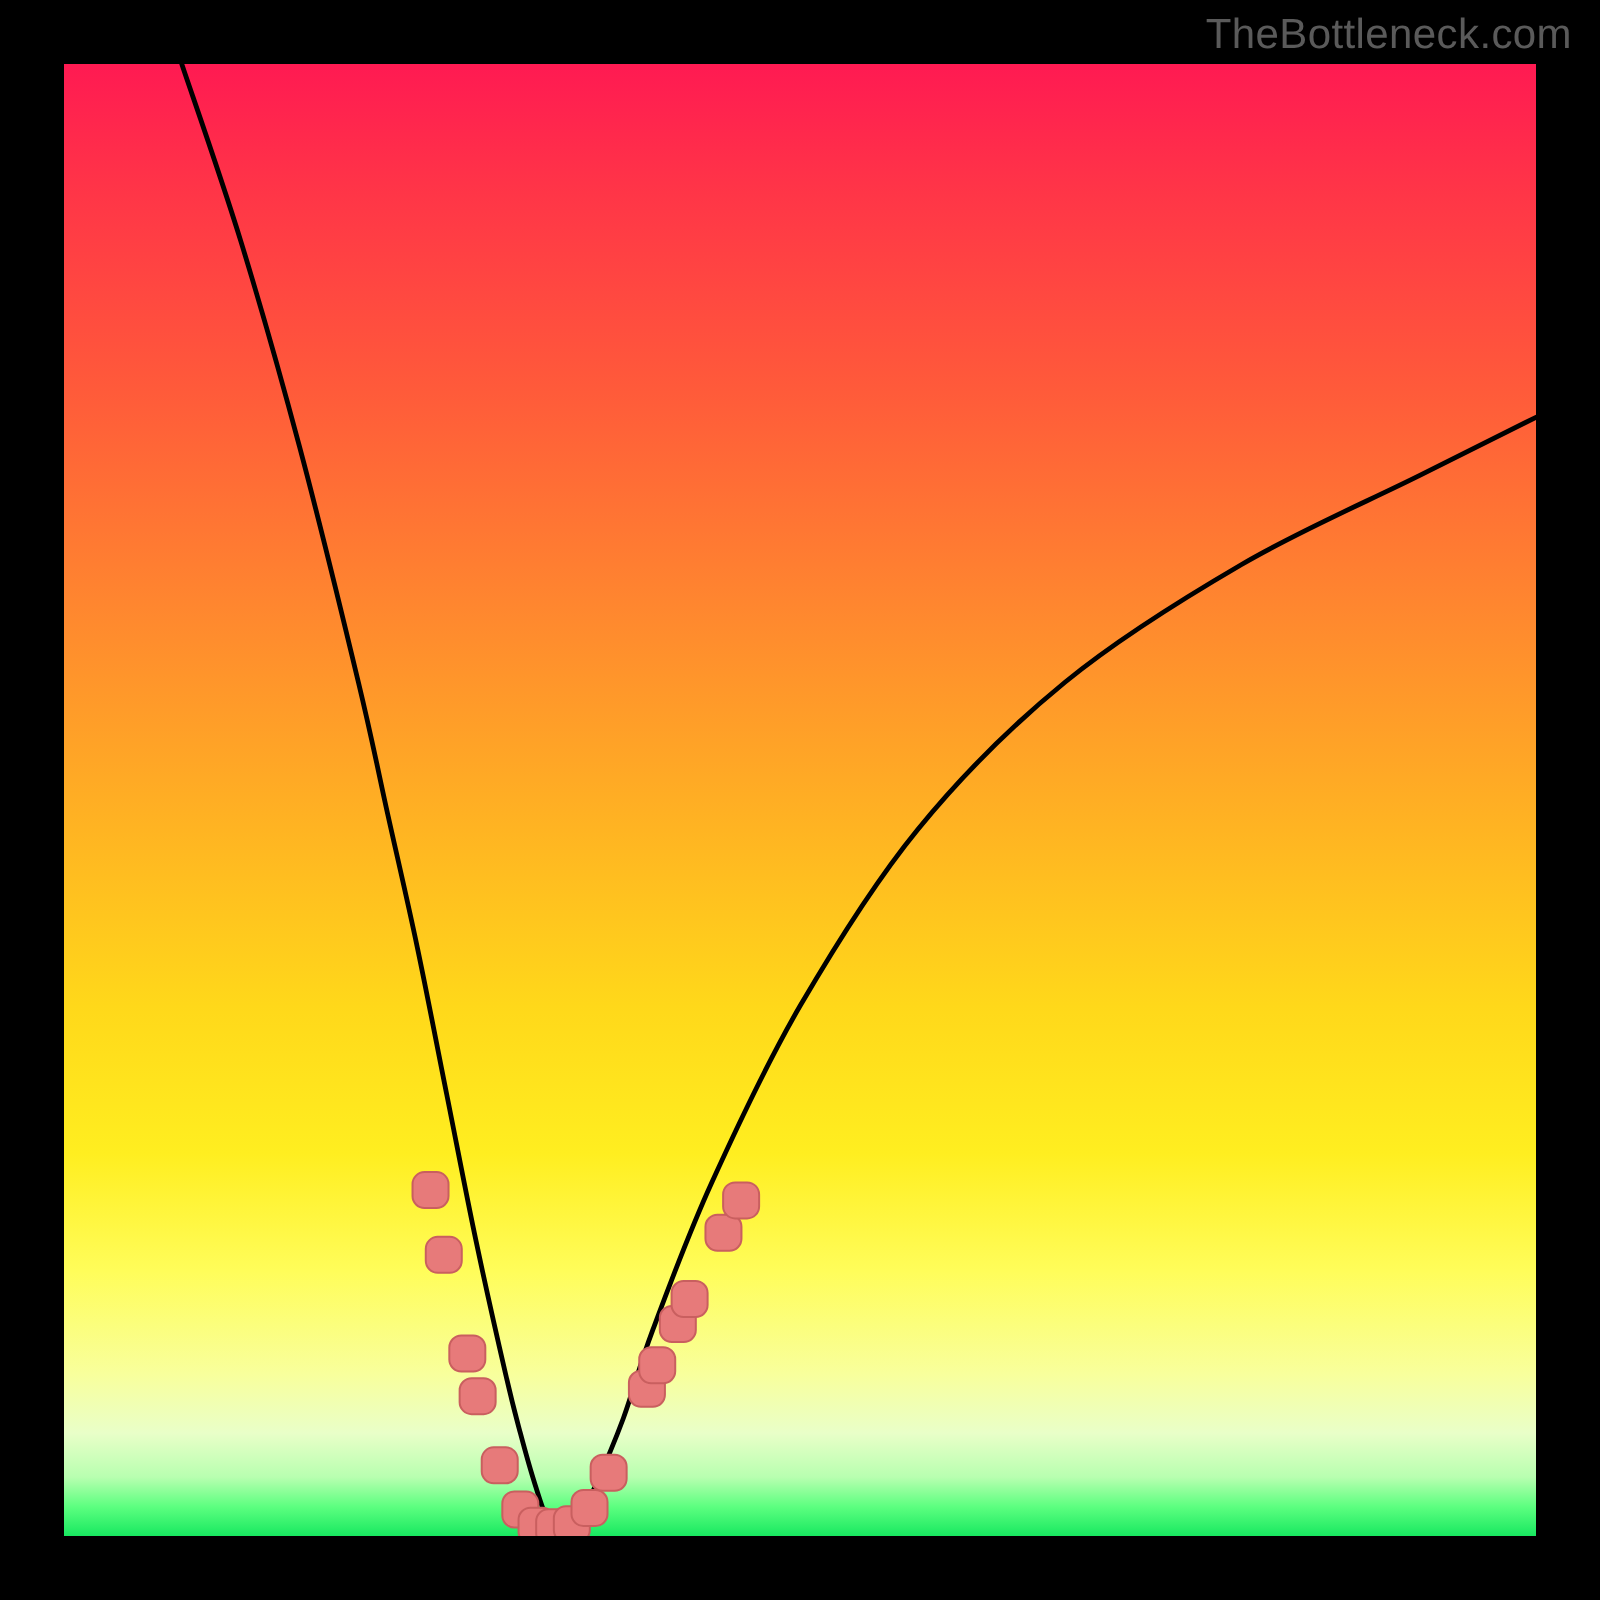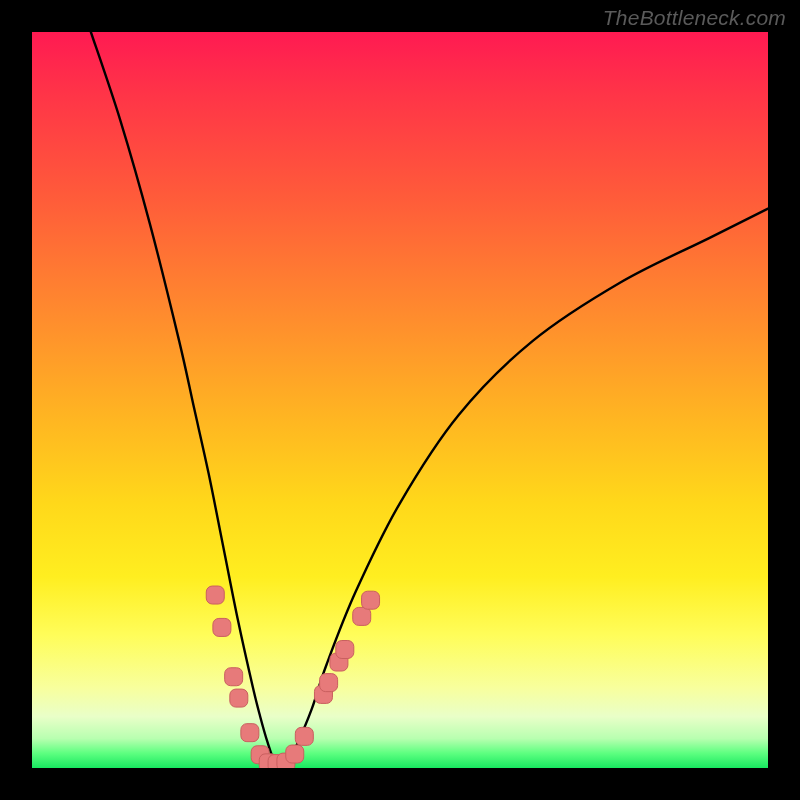--- a/index.html
+++ b/index.html
@@ -8,21 +8,20 @@
     width: 800px;
     height: 800px;
     background: #000;
     font-family: Arial, Helvetica, sans-serif;
     overflow: hidden;
   }
   .frame {
     position: absolute;
     inset: 0;
     background: #000;
-    font-style: italic;
   }
   .plot-area {
     position: absolute;
     left: 32px;
     top: 32px;
     width: 736px;
     height: 736px;
     overflow: hidden;
   }
   .gradient {

